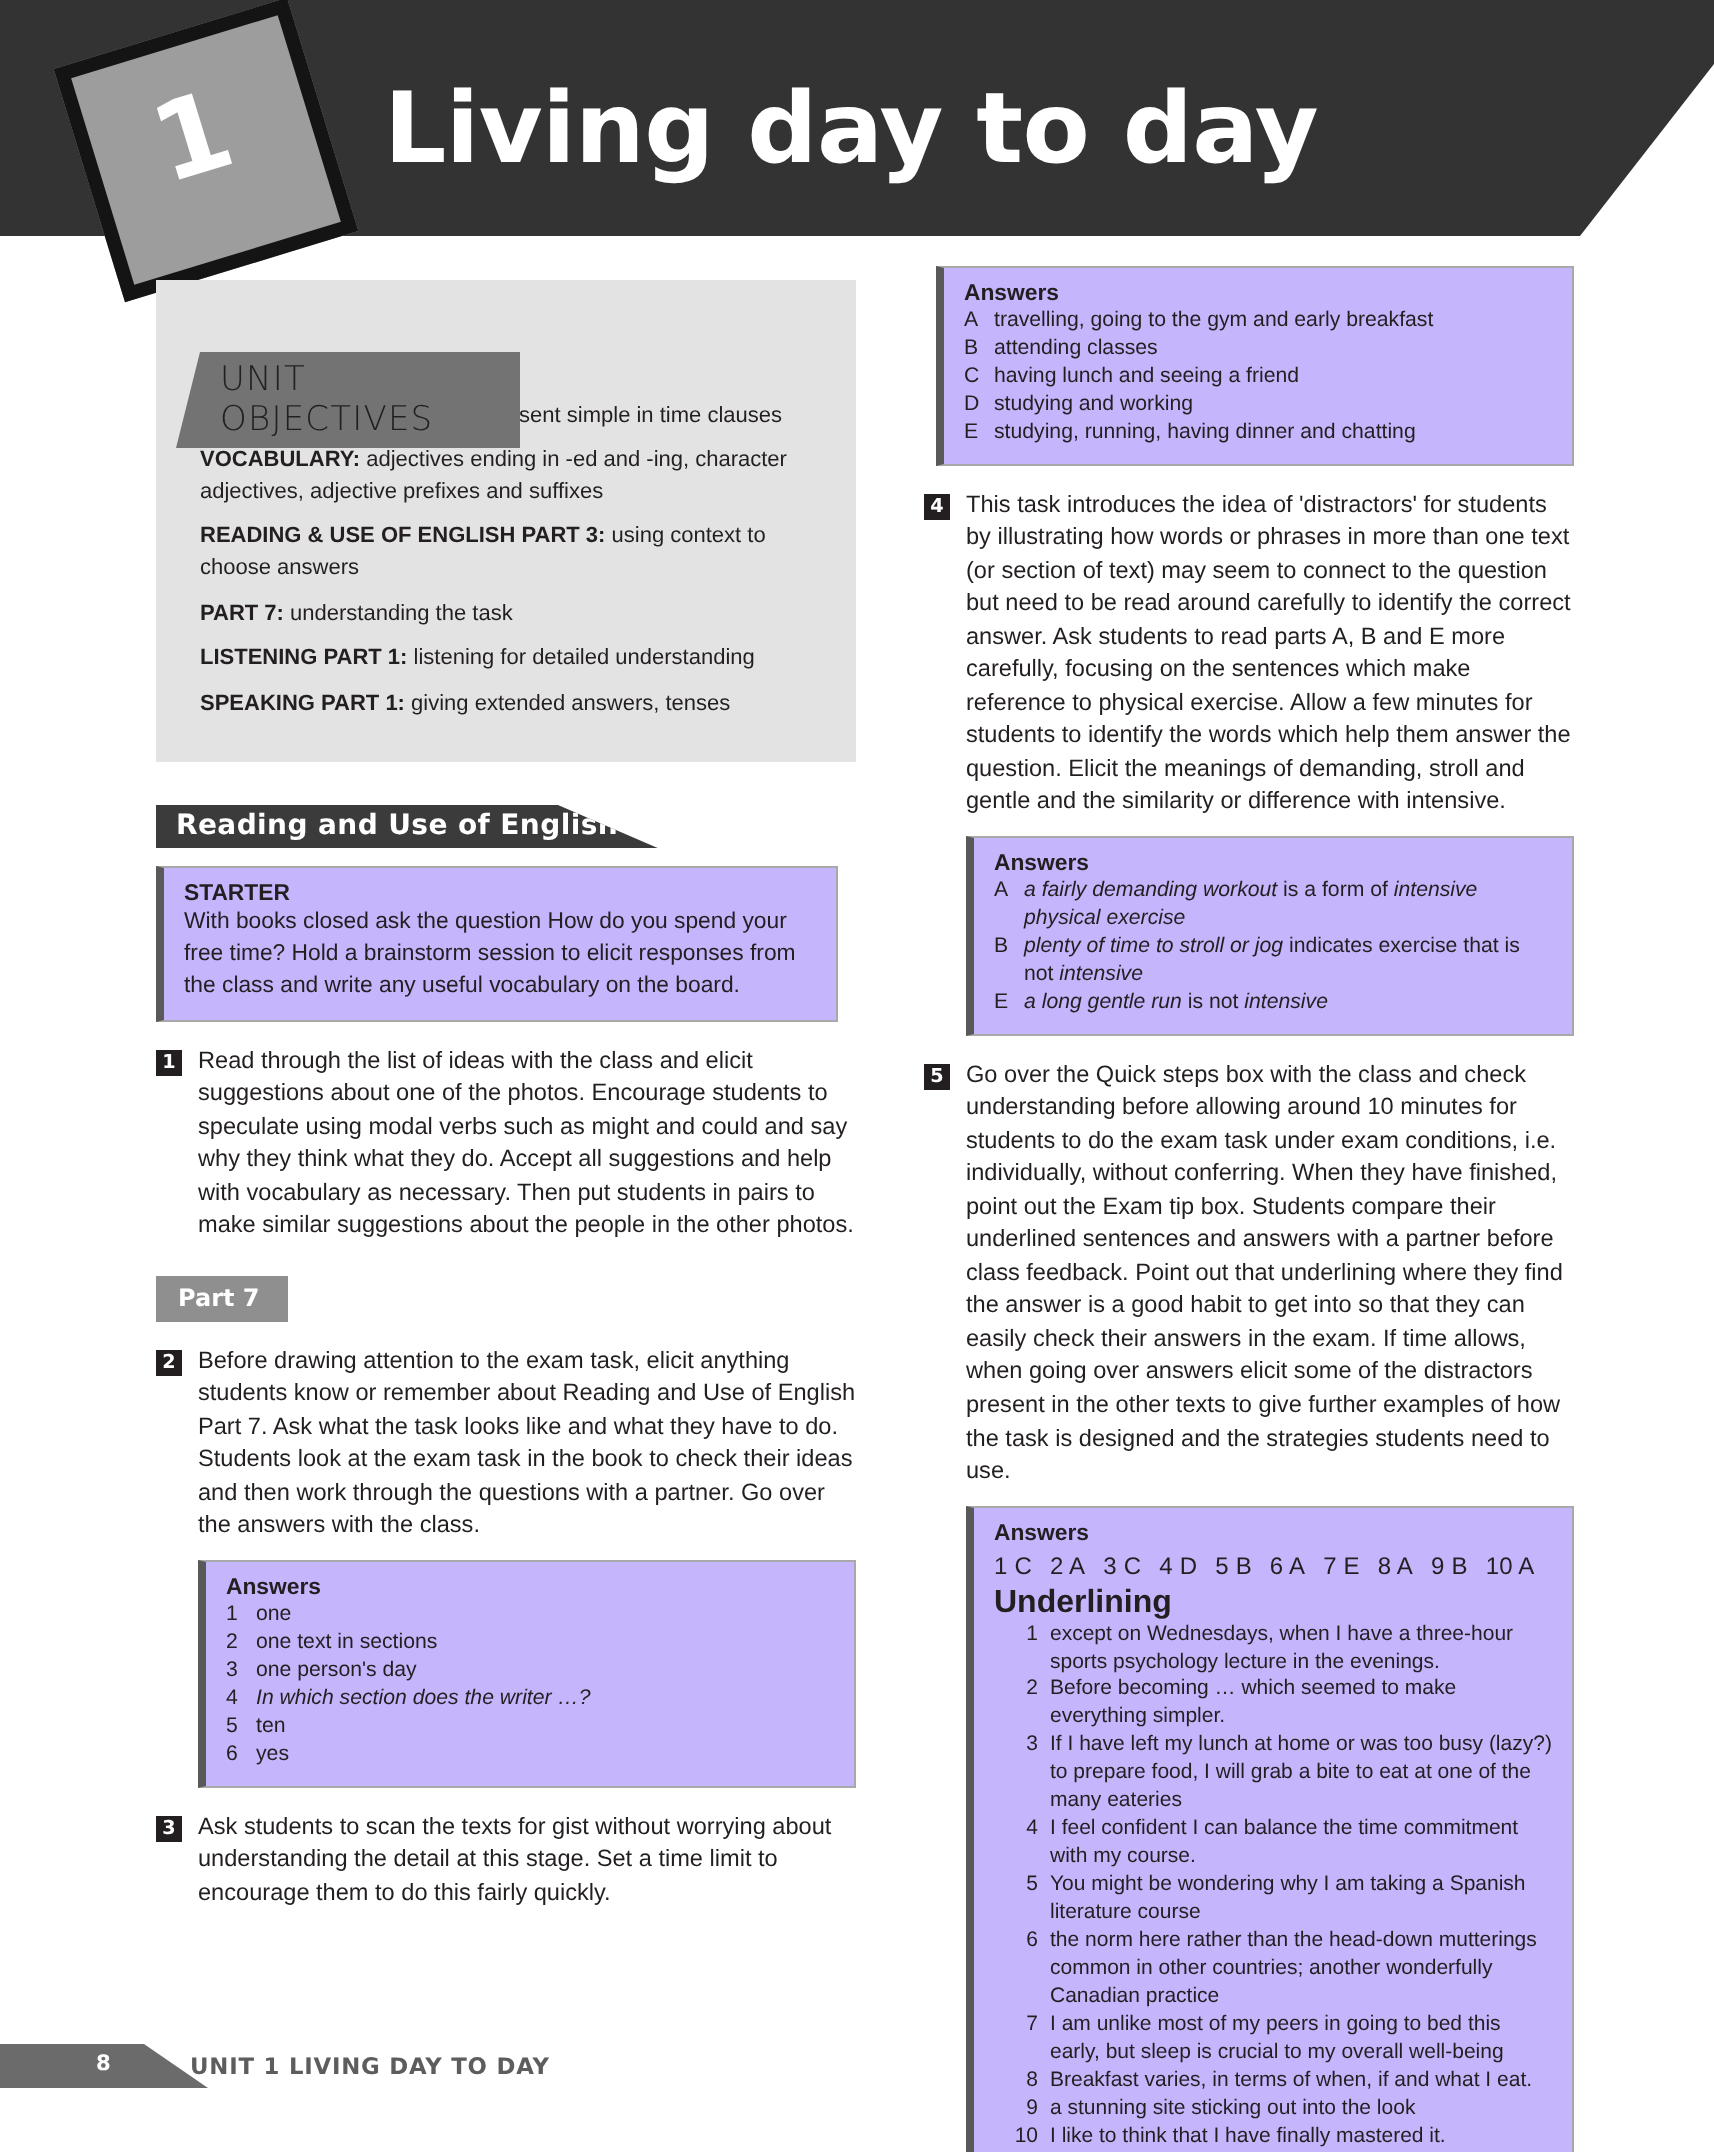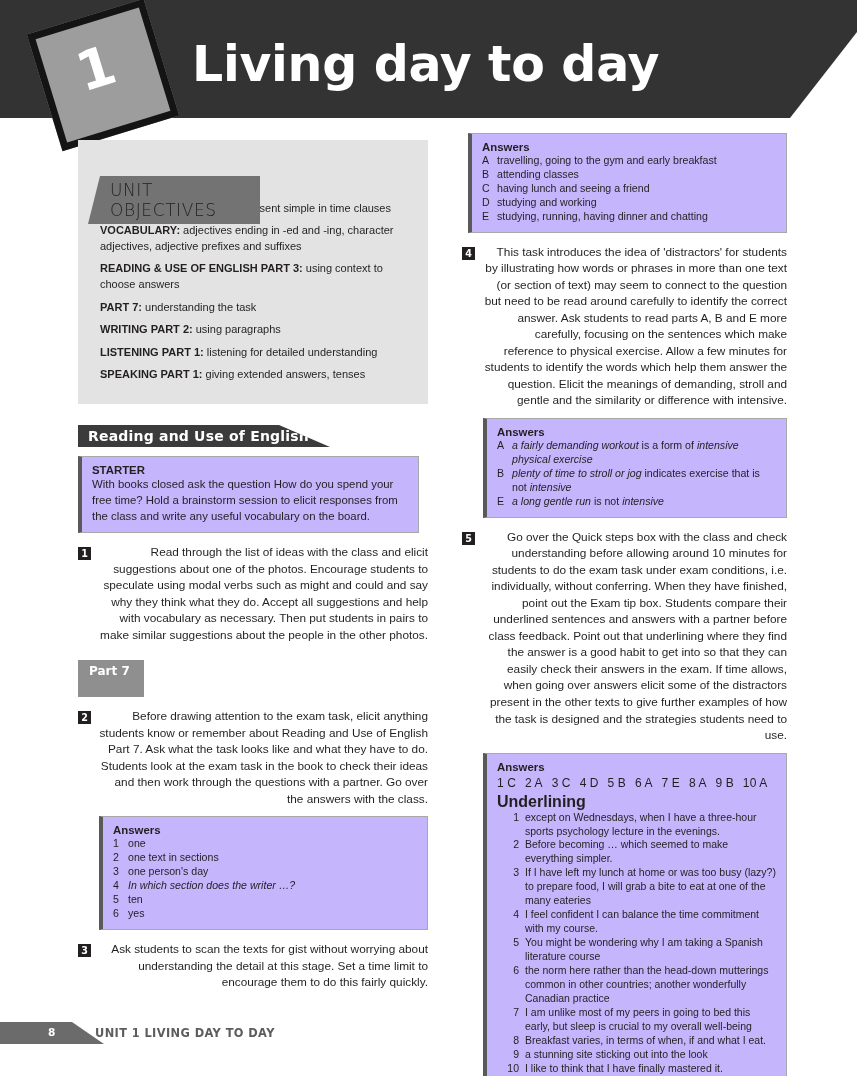--- a/index.html
+++ b/index.html
@@ -98,28 +98,28 @@
   
   .item{display:flex;margin-top:11px;}
   .item-num{
     flex:0 0 auto;
     width:13px;height:13px;line-height:13px;
     background:#231f20;color:#ffffff;
     font-size:9.6px;font-weight:bold;text-align:center;
     margin-right:8px;margin-top:3px;
     font-family:"DejaVu Sans", sans-serif;
   }
-  .item-body{flex:1 1 auto;font-size:11.8px;line-height:1.40;text-align:right;}
+  .item-body{flex:1 1 auto;font-size:11.8px;line-height:1.40;}
 
   
   .part-badge{
     display:inline-block;margin-top:17px;
     background:#8f8f8f;color:#ffffff;
     font-size:12px;font-weight:bold;
-    padding:4px 14px 19px 11px;
+    padding:4px 14px 5px 11px;
     font-family:"DejaVu Sans", sans-serif;
   }
 
   
   .ans-box{margin-top:9px;}
   .ans-row{display:flex;font-size:10.6px;line-height:1.32;}
   .ans-key{flex:0 0 auto;width:15px;text-align:left;}
   .ans-val{flex:1 1 auto;}
   .ans-val em{font-style:italic;}
 
@@ -165,21 +165,20 @@
 
   <div class="objectives">
     <div class="obj-tab">
       <span class="obj-tab-label">UNIT OBJECTIVES</span>
     </div>
     <div class="obj-line"><b>TOPIC:</b><span> daily life, people</span></div>
     <div class="obj-line"><b>GRAMMAR:</b><span> present tenses, present simple in time clauses</span></div>
     <div class="obj-line"><b>VOCABULARY:</b><span> adjectives ending in -ed and -ing, character adjectives, adjective prefixes and suffixes</span></div>
     <div class="obj-line"><b>READING &amp; USE OF ENGLISH PART 3:</b><span> using context to choose answers</span></div>
     <div class="obj-line"><b>PART 7:</b><span> understanding the task</span></div>
-    <div class="obj-line"><b>WRITING PART 2:</b><span> using paragraphs</span></div>
     <div class="obj-line"><b>LISTENING PART 1:</b><span> listening for detailed understanding</span></div>
     <div class="obj-line"><b>SPEAKING PART 1:</b><span> giving extended answers, tenses</span></div>
   </div>
 
   <div class="sec-banner">
     <span class="sec-banner-label">Reading and Use of English</span>
   </div>
 
   <div class="box starter-box">
     <div class="box-title">STARTER</div>

